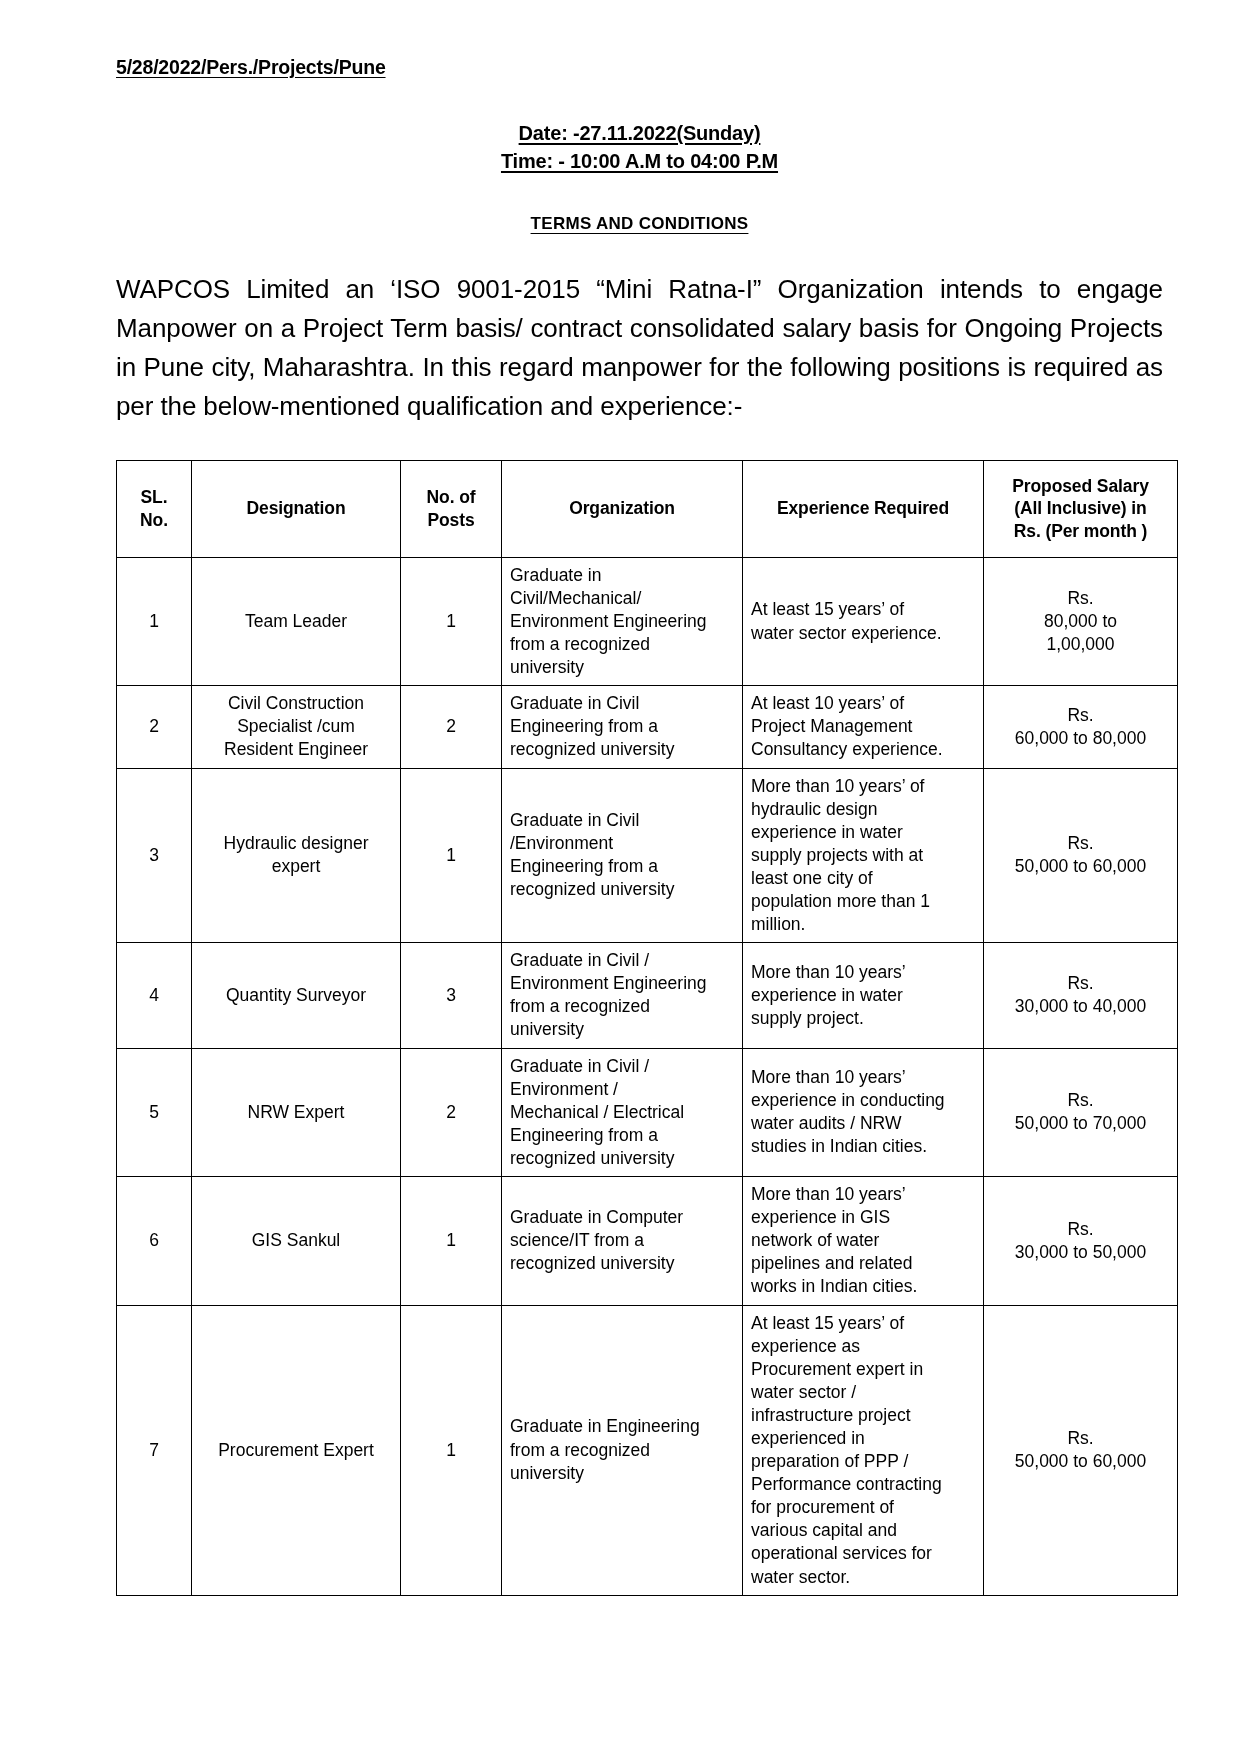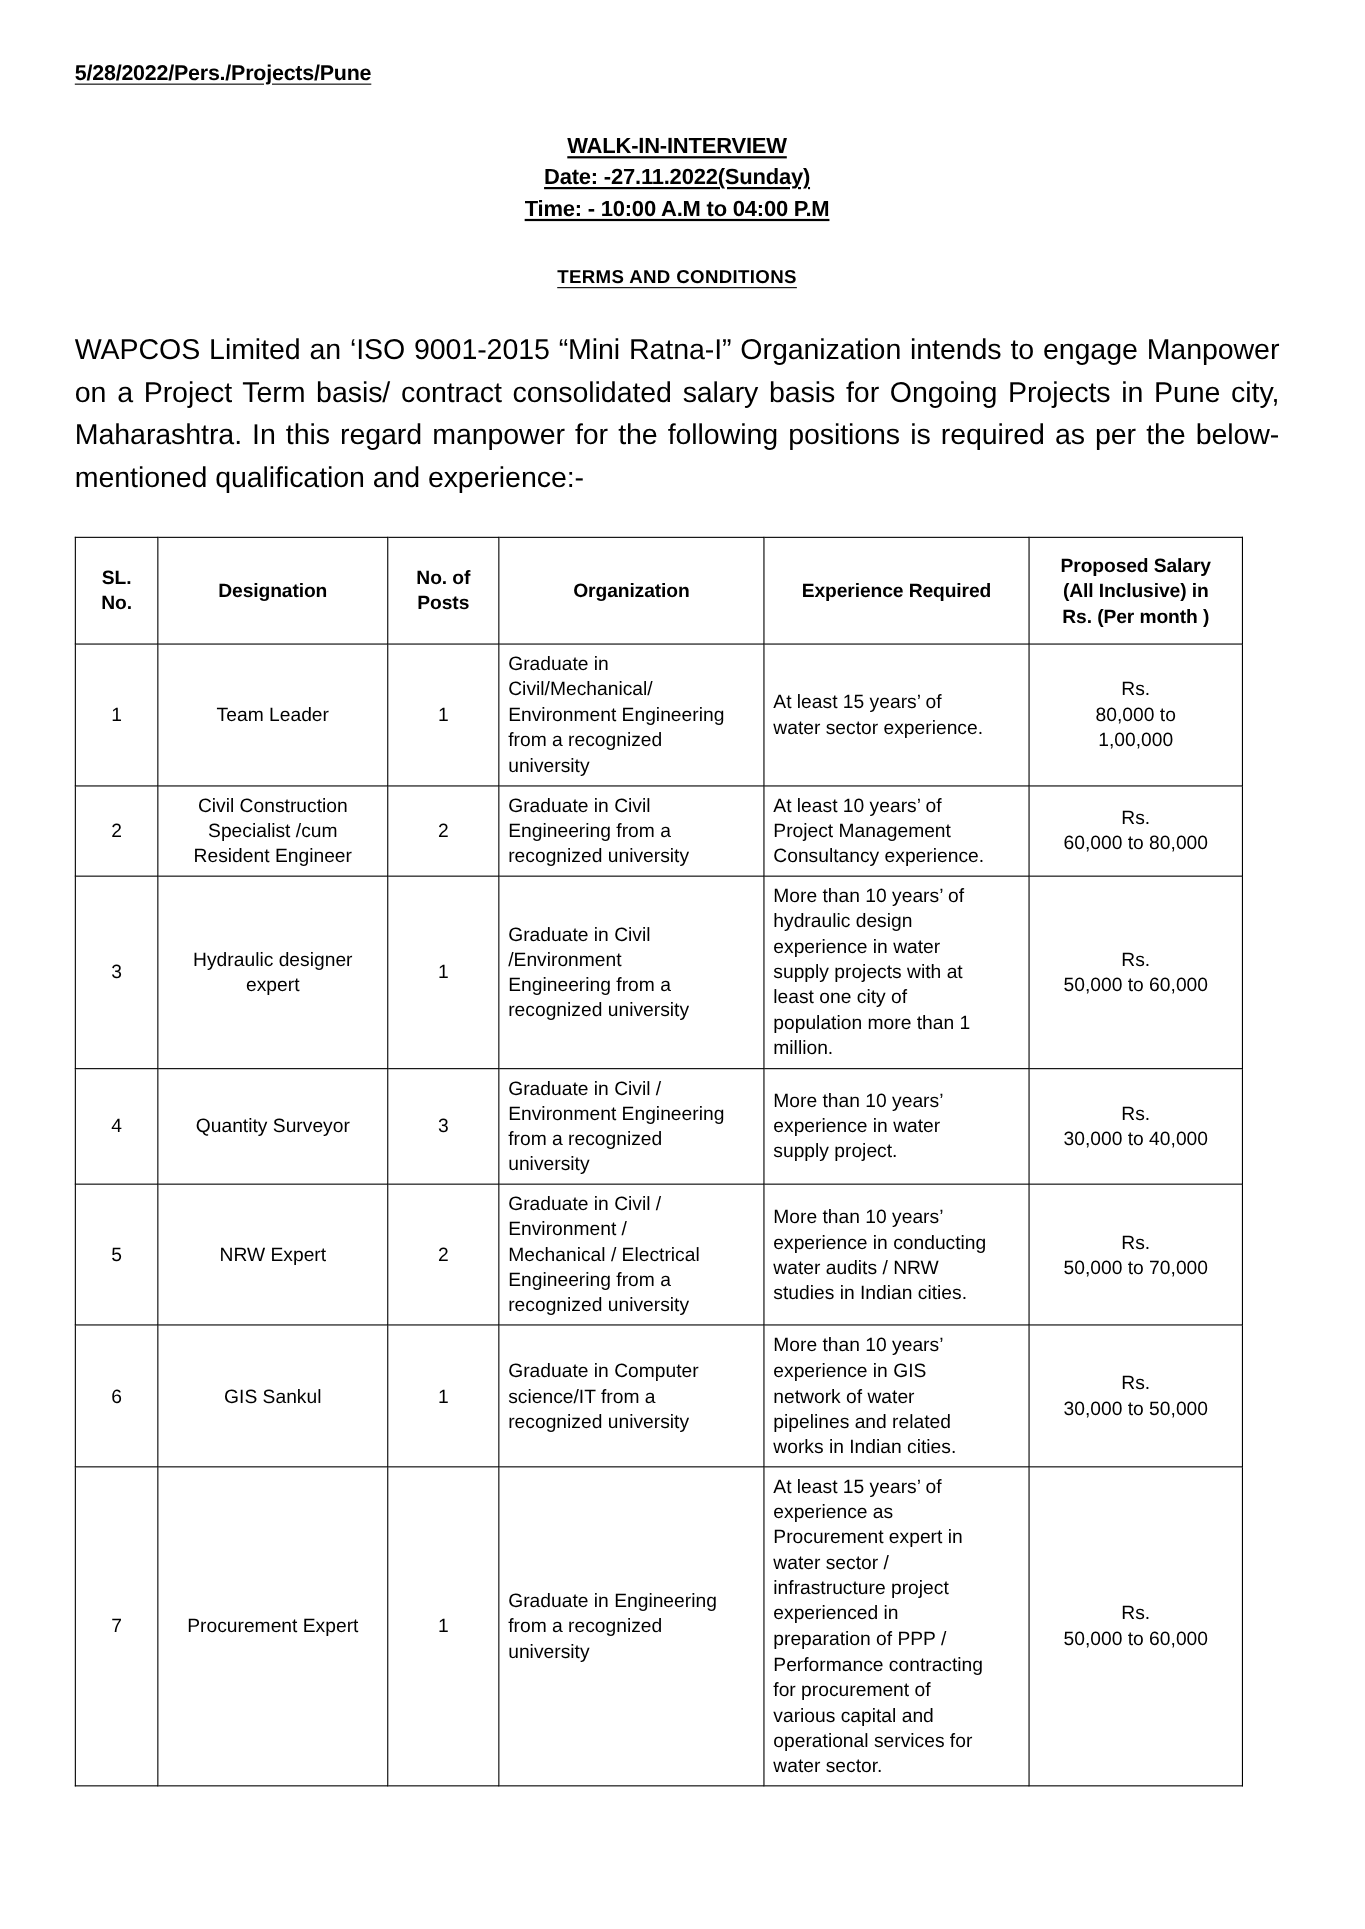--- a/index.html
+++ b/index.html
@@ -11,21 +11,21 @@
     width: 1241px;
     min-height: 1754px;
     font-family: "Liberation Sans", sans-serif;
     color: #000000;
     -webkit-font-smoothing: antialiased;
   }
   .page {
     width: 1241px;
     min-height: 1754px;
     box-sizing: border-box;
-    padding: 56px 78px 40px 68px;
+    padding: 56px 78px 40px 116px;
     position: relative;
   }
 
   
   .ref-line {
     font-weight: bold;
     font-size: 19.5px;
     letter-spacing: -0.2px;
     text-decoration: underline;
     text-underline-offset: 3px;
@@ -112,21 +112,20 @@
   td.c-sal   { text-align: center; }
 </style>
 </head>
 <body>
 
 <div class="page">
 
   <div class="ref-line">5/28/2022/Pers./Projects/Pune</div>
 
   <div class="heading-block">
-    <p class="hline"><span>WALK-IN-INTERVIEW</span></p>
     <p class="hline"><span>Date: -27.11.2022(Sunday)</span></p>
     <p class="hline"><span>Time: - 10:00 A.M to 04:00 P.M</span></p>
   </div>
 
   <div class="terms-title"><span>TERMS AND CONDITIONS</span></div>
 
   <p class="intro">WAPCOS Limited an ‘ISO 9001-2015 “Mini Ratna-I” Organization intends to engage Manpower on a Project Term basis/ contract consolidated salary basis for Ongoing Projects in Pune city, Maharashtra. In this regard manpower for the following positions is required as per the below-mentioned qualification and experience:-</p>
 
   <table class="jobs">
     <thead>

